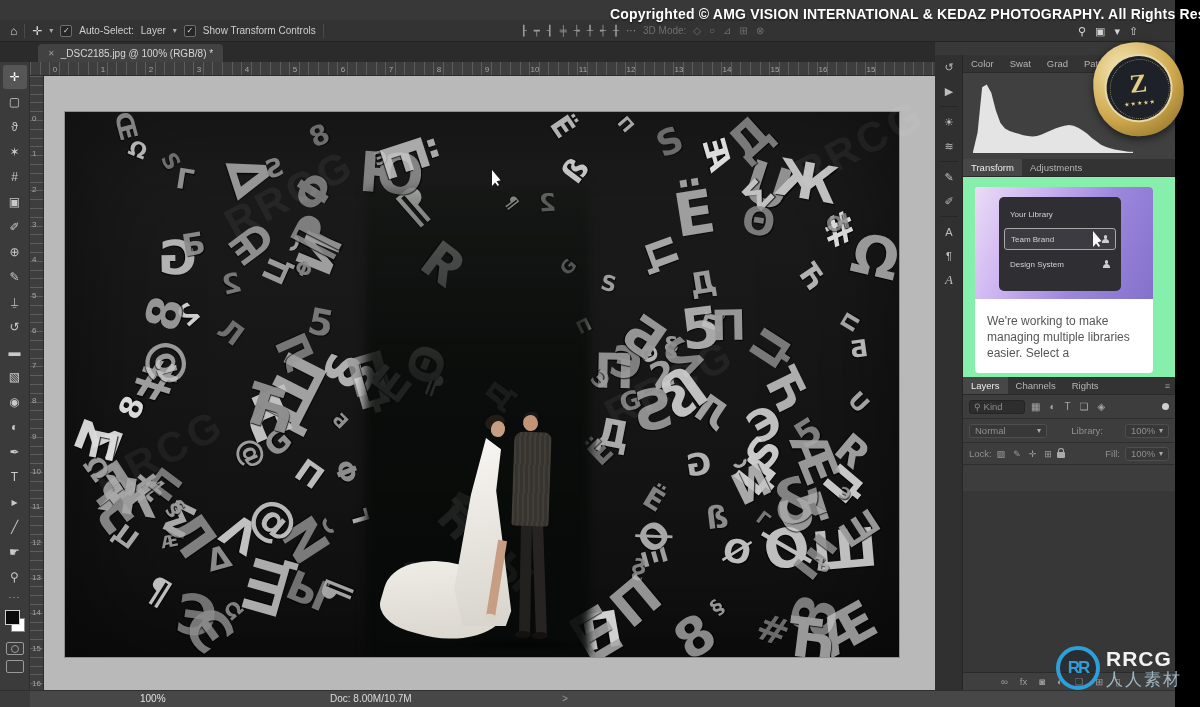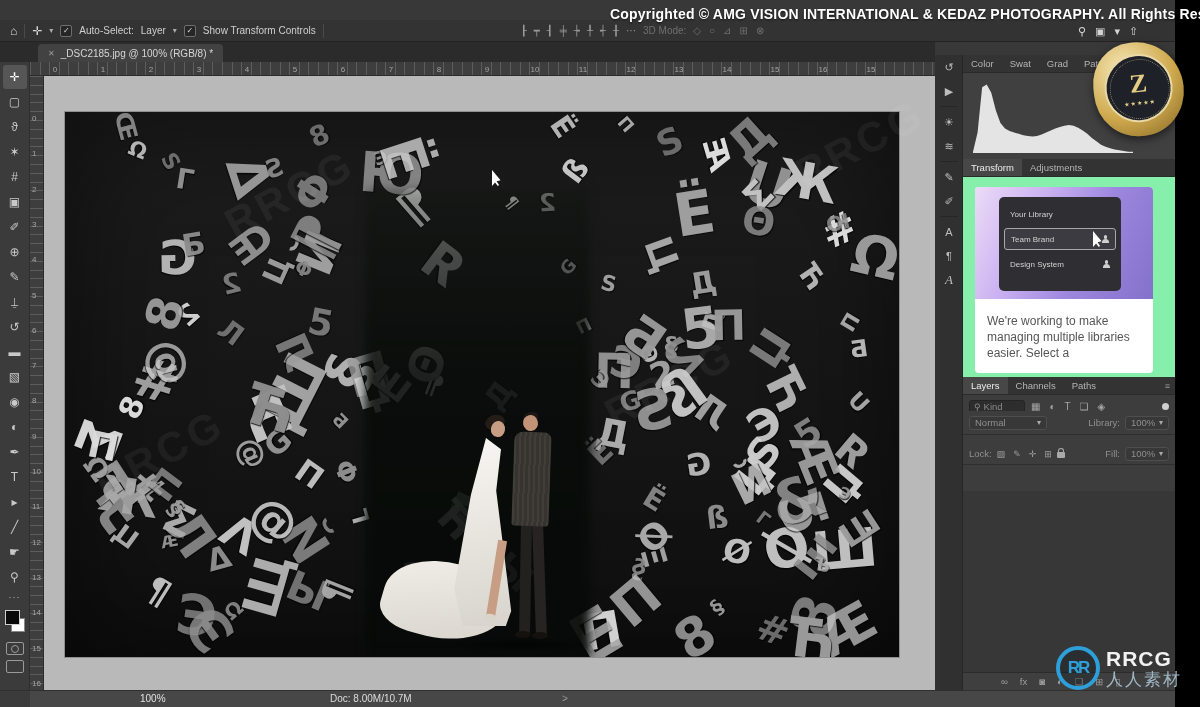--- a/index.html
+++ b/index.html
@@ -116,21 +116,21 @@
   #libbody{margin-top:8px;font-size:12px;color:#555;line-height:1.35;}
   #layertabs{top:322px;}
   .prow{position:absolute;left:0;width:212px;box-sizing:border-box;background:#3d3d3d;border-bottom:1px solid #2e2e2e;
       display:flex;align-items:center;font-size:9.5px;color:#8f8f8f;}
   #filterrow{top:340px;height:24px;padding:0 6px;gap:6px;}
   #searchbox{width:56px;height:14px;background:#2d2d2d;border:1px solid #242424;border-radius:3px;
       display:flex;align-items:center;gap:3px;padding:0 4px;color:#8b8b8b;box-sizing:border-box;}
   #searchbox .mag{font-size:9px;}
   .fic{color:#a5a5a5;font-size:10px;}
   #ftoggle{margin-left:auto;width:7px;height:7px;border-radius:50%;background:#cfcfcf;}
-  #blendrow{top:356px;height:24px;padding:0 6px;gap:5px;}
+  #blendrow{top:364px;height:24px;padding:0 6px;gap:22px;}
   .inbox{height:14px;background:#383838;border:1px solid #4e4e4e;border-radius:3px;display:flex;align-items:center;
       justify-content:space-between;padding:0 5px;color:#8f8f8f;box-sizing:border-box;}
   #blendbox{width:78px;}
   #opacbox{width:44px;}
   #fillbox{width:44px;}
   #lockrow{top:388px;height:22px;padding:0 6px;gap:5px;}
   .lic{color:#9d9d9d;font-size:9px;}
   .padlock{position:relative;width:8px;height:6px;background:#aaa;border-radius:1px;margin-top:3px;}
   .padlock:before{content:'';position:absolute;top:-4px;left:1.5px;width:4px;height:4px;border:1.2px solid #aaa;
       border-bottom:none;border-radius:3px 3px 0 0;}
@@ -527,21 +527,21 @@
           <div class="cursor" id="lib-cursor"></div>
         </div>
         <div id="libtext">
           <div id="libbody">We're working to make managing multiple libraries easier. Select a</div>
         </div>
       </div>
     </div>
     <div class="tabsrow" id="layertabs">
         <div class="ptab on">Layers</div>
         <div class="ptab">Channels</div>
-        <div class="ptab">Paths</div>
+        <div class="ptab">Rights</div>
         <span class="tabmenu">≡</span>
       </div>
     <div class="prow" id="filterrow">
       <span id="searchbox">
         <span class="mag">⚲</span>
         <span>Kind</span>
       </span>
       <span id="fics" style="display:flex;gap:9px;">
           <span class="fic">▦</span>
           <span class="fic">◐</span>

